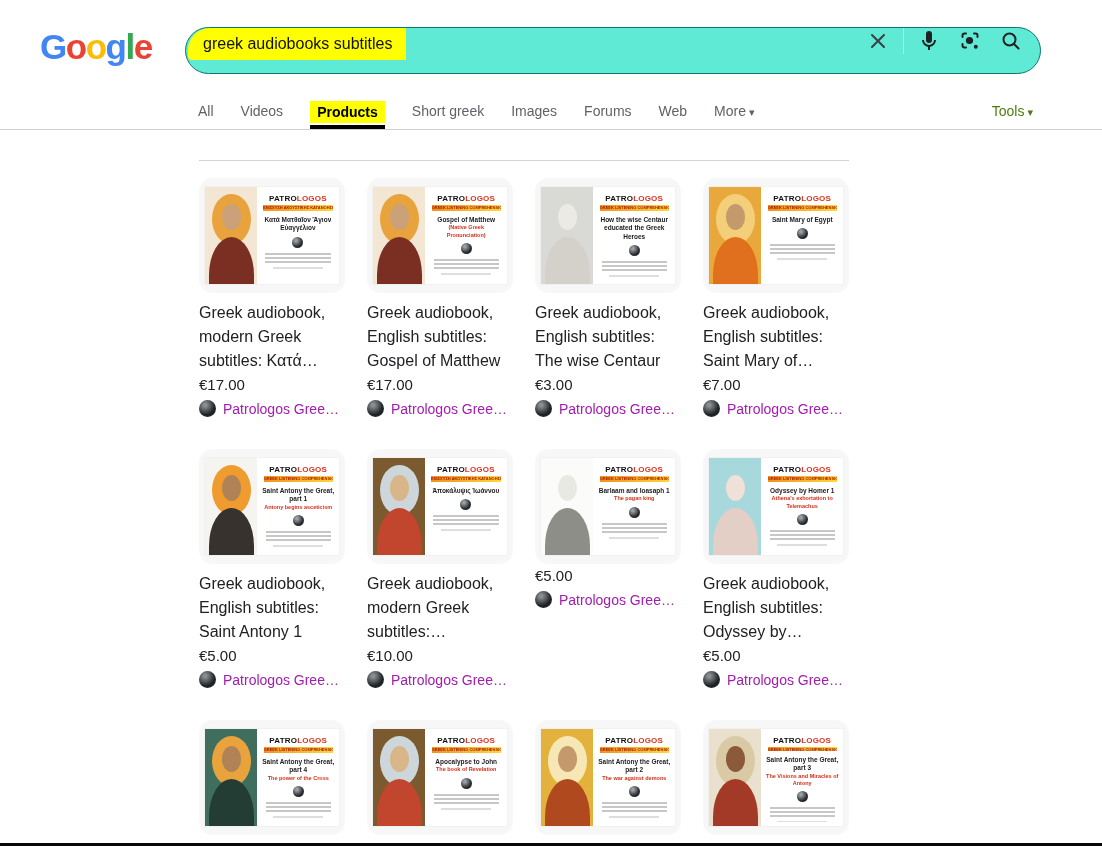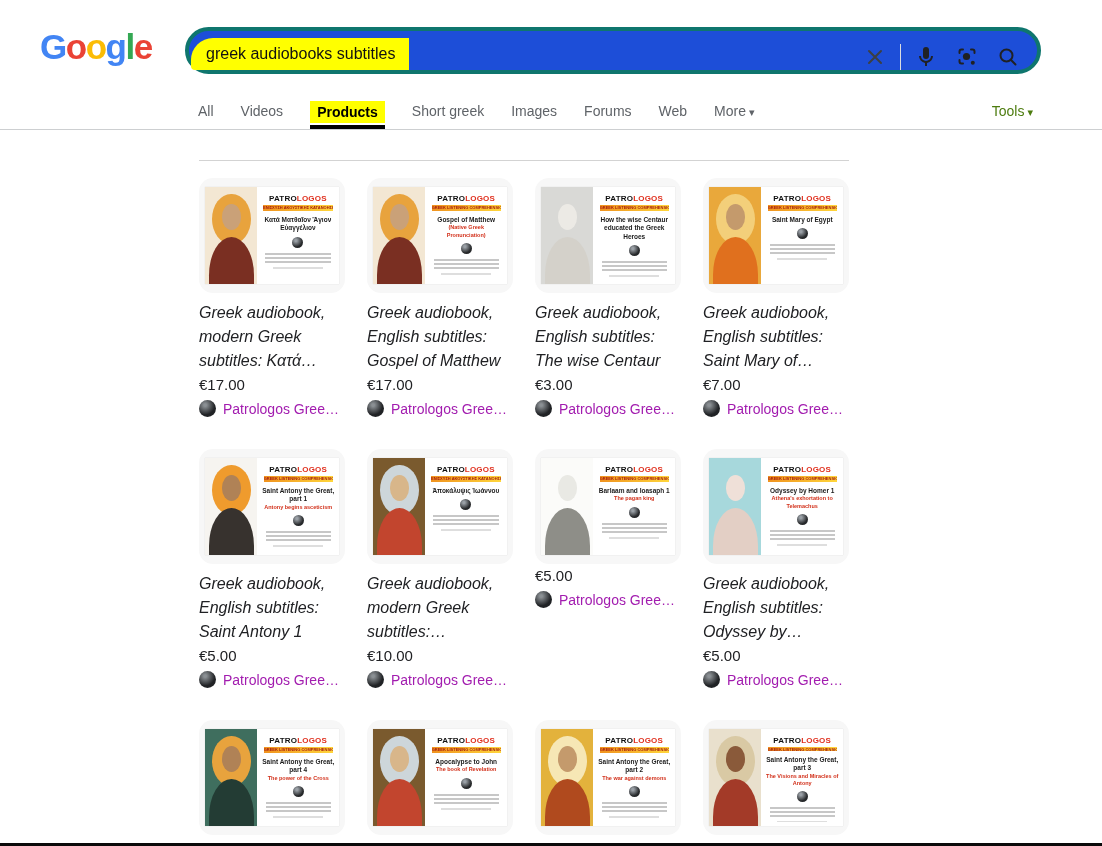--- a/index.html
+++ b/index.html
@@ -3,22 +3,22 @@
 <meta charset="utf-8">
 <style>
   html,body{margin:0;padding:0;background:#fff;}
   body{width:1102px;height:846px;overflow:hidden;position:relative;
        font-family:"Liberation Sans","DejaVu Sans",sans-serif;color:#202124;}
 
   
   .logo{position:absolute;left:40px;top:28px;font-size:35px;font-weight:bold;
         letter-spacing:-1.5px;line-height:38px;user-select:none;}
   .searchbar{position:absolute;left:185px;top:27px;width:856px;height:47px;
-             border:4px solid #0f766e;border-radius:24px;background:#1d4ed8;
-             display:flex;align-items:flex-end;box-sizing:border-box;}
+             border:1px solid #0f766e;border-radius:24px;background:#5eead4;
+             display:flex;align-items:flex-start;box-sizing:border-box;}
   .query{margin-left:2px;background:#ffff00;padding:7px 14px 7px 15px;
          font-size:16px;color:#111;border-top-left-radius:22px;border-bottom-left-radius:4px;}
   .sb-icons{margin-left:auto;display:flex;align-items:center;padding-right:17px;}
   .sb-icons svg{display:block;}
   .icbtn{width:24px;height:24px;cursor:pointer;}
   .vdiv{width:1px;height:26px;background:#dadce0;margin:0 13px;} .gap2{width:17px;}
 
   
   .tabs{position:absolute;left:198px;top:96px;display:flex;align-items:center;
         font-size:14px;color:#5f6368;height:32px;}
@@ -57,21 +57,21 @@
         white-space:nowrap;overflow:hidden;}
   .ctitle{margin-top:5px;font-size:6.5px;font-weight:bold;color:#1b1b1b;line-height:1.3;}
   .csub{font-size:5.5px;font-weight:bold;color:#d2301a;line-height:1.3;}
   .cglobe{width:11px;height:11px;border-radius:50%;margin-top:4px;flex:none;
           background:radial-gradient(circle at 35% 32%,#9aa0a6 10%,#26282a 62%);}
   .blurb{margin-top:5px;width:88%;}
   .blurb i{display:block;height:2px;background:#c7c7c7;margin-bottom:2px;}
   .copyline{width:68%;height:2px;background:#dedede;margin-top:2px;}
 
   .ptitle{display:block;margin-top:8px;font-size:16px;line-height:24px;color:#202124;
-          text-decoration:none;cursor:pointer;font-style:italic;}
+          text-decoration:none;cursor:pointer;}
   .pprice{margin-top:2px;font-size:15px;font-weight:normal;color:#202124;line-height:20px;}
   .merchant{margin-top:5px;display:flex;align-items:center;cursor:pointer;}
   .mfav{width:17px;height:17px;border-radius:50%;margin-right:7px;flex:none;
         background:radial-gradient(circle at 36% 30%,#8b9094 8%,#202225 60%);}
   .mname{font-size:14px;color:#a21caf;white-space:nowrap;}
 
   .bottombar{position:absolute;left:0;top:843px;width:1102px;height:3px;background:#0a0a0a;}
 </style>
 </head>
 <body>

